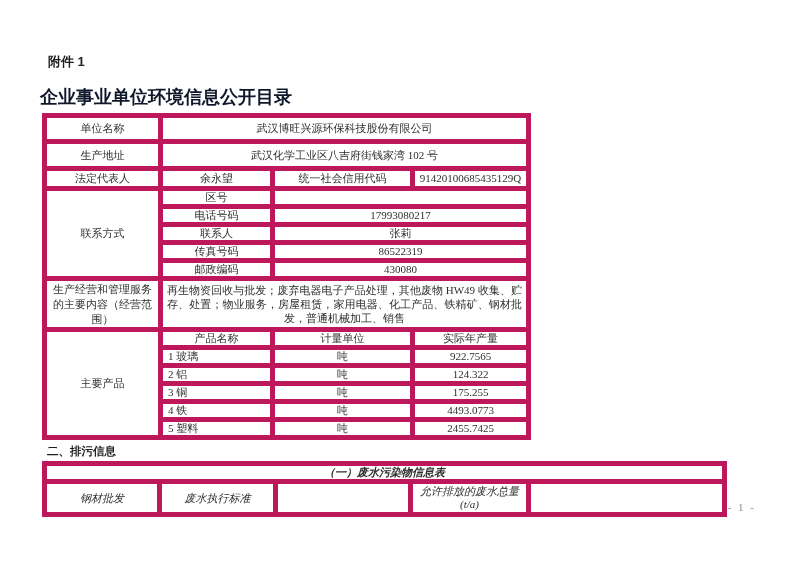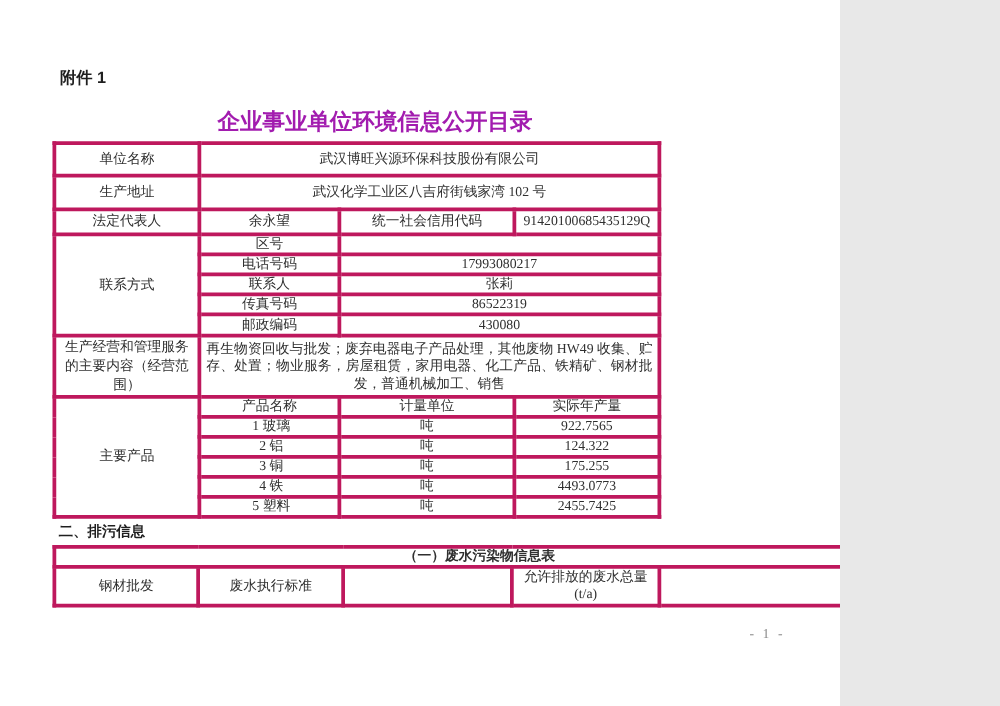--- a/index.html
+++ b/index.html
@@ -1,56 +1,55 @@
 <!DOCTYPE html>
 <html><head>
 <meta charset="utf-8">
 <style>
   html,body{margin:0;padding:0;background:#e8e8e8;}
   .page{
     position:relative;
-    width:672px;height:565px;
+    width:800px;height:565px;
     background:#ffffff;
     overflow:hidden;
     font-family:"Liberation Serif","DejaVu Serif",serif;
     color:#2f2f2f;
   }
   .attachment{
     margin:54px 0 0 48px;
     font-family:"Liberation Sans","DejaVu Sans",sans-serif;
     font-weight:bold;font-size:13px;line-height:15px;color:#1f1f1f;
   }
   .doc-title{
     margin:17px 0 0 40px;width:520px;
-    text-align:center;
-    font-weight:bold;font-size:18px;line-height:22px;color:#a21caf;
+    font-weight:bold;font-size:18px;line-height:22px;color:#0f172a;
   }
   .section-heading{
     margin:9px 0 0 47px;
     font-family:"Liberation Sans","DejaVu Sans",sans-serif;
     font-weight:bold;font-size:11.5px;line-height:13px;color:#1f1f1f;
   }
   .section-heading.second{margin-top:5px;font-family:Liberation Serif, serif;}
   table{
     border-collapse:collapse;table-layout:fixed;
     font-size:11px;color:#2f2f2f;
   }
   .t1{margin:5px 0 0 42px;width:484px;}
-  .t2{margin:3px 0 0 42px;width:680px;}
+  .t2{margin:3px 0 0 42px;width:680px;font-style:italic;}
   td{
-    border:3px solid #be185d;
+    border:5px solid #be185d;
     text-align:center;vertical-align:middle;
     padding:0 2px;line-height:13px;
     overflow:hidden;
   }
   .r26{height:26px}.r27{height:27px}.r20{height:20px}
   .r16{height:16px}.r17{height:17px}
   .r45{height:45px}.r15{height:15px}
   .rh13{height:13px}.r28{height:28px}
-  .name-cell{text-align:center;padding-left:5px;margin-left:36px;}
+  .name-cell{text-align:left;padding-left:5px;margin-left:36px;}
   .scope-cell{
     text-align:justify;text-align-last:center;
     padding:2px 4px;line-height:14px;
   }
   .scope-label{line-height:15px;padding:0 4px;margin-left:48px;}
   .tbl-title{font-weight:bold;}
   .two-line{line-height:13px;padding:1px 2px;}
   .page-number{
     position:absolute;top:501px;right:44px;
     font-size:11px;letter-spacing:2px;color:#8a8a8a;

